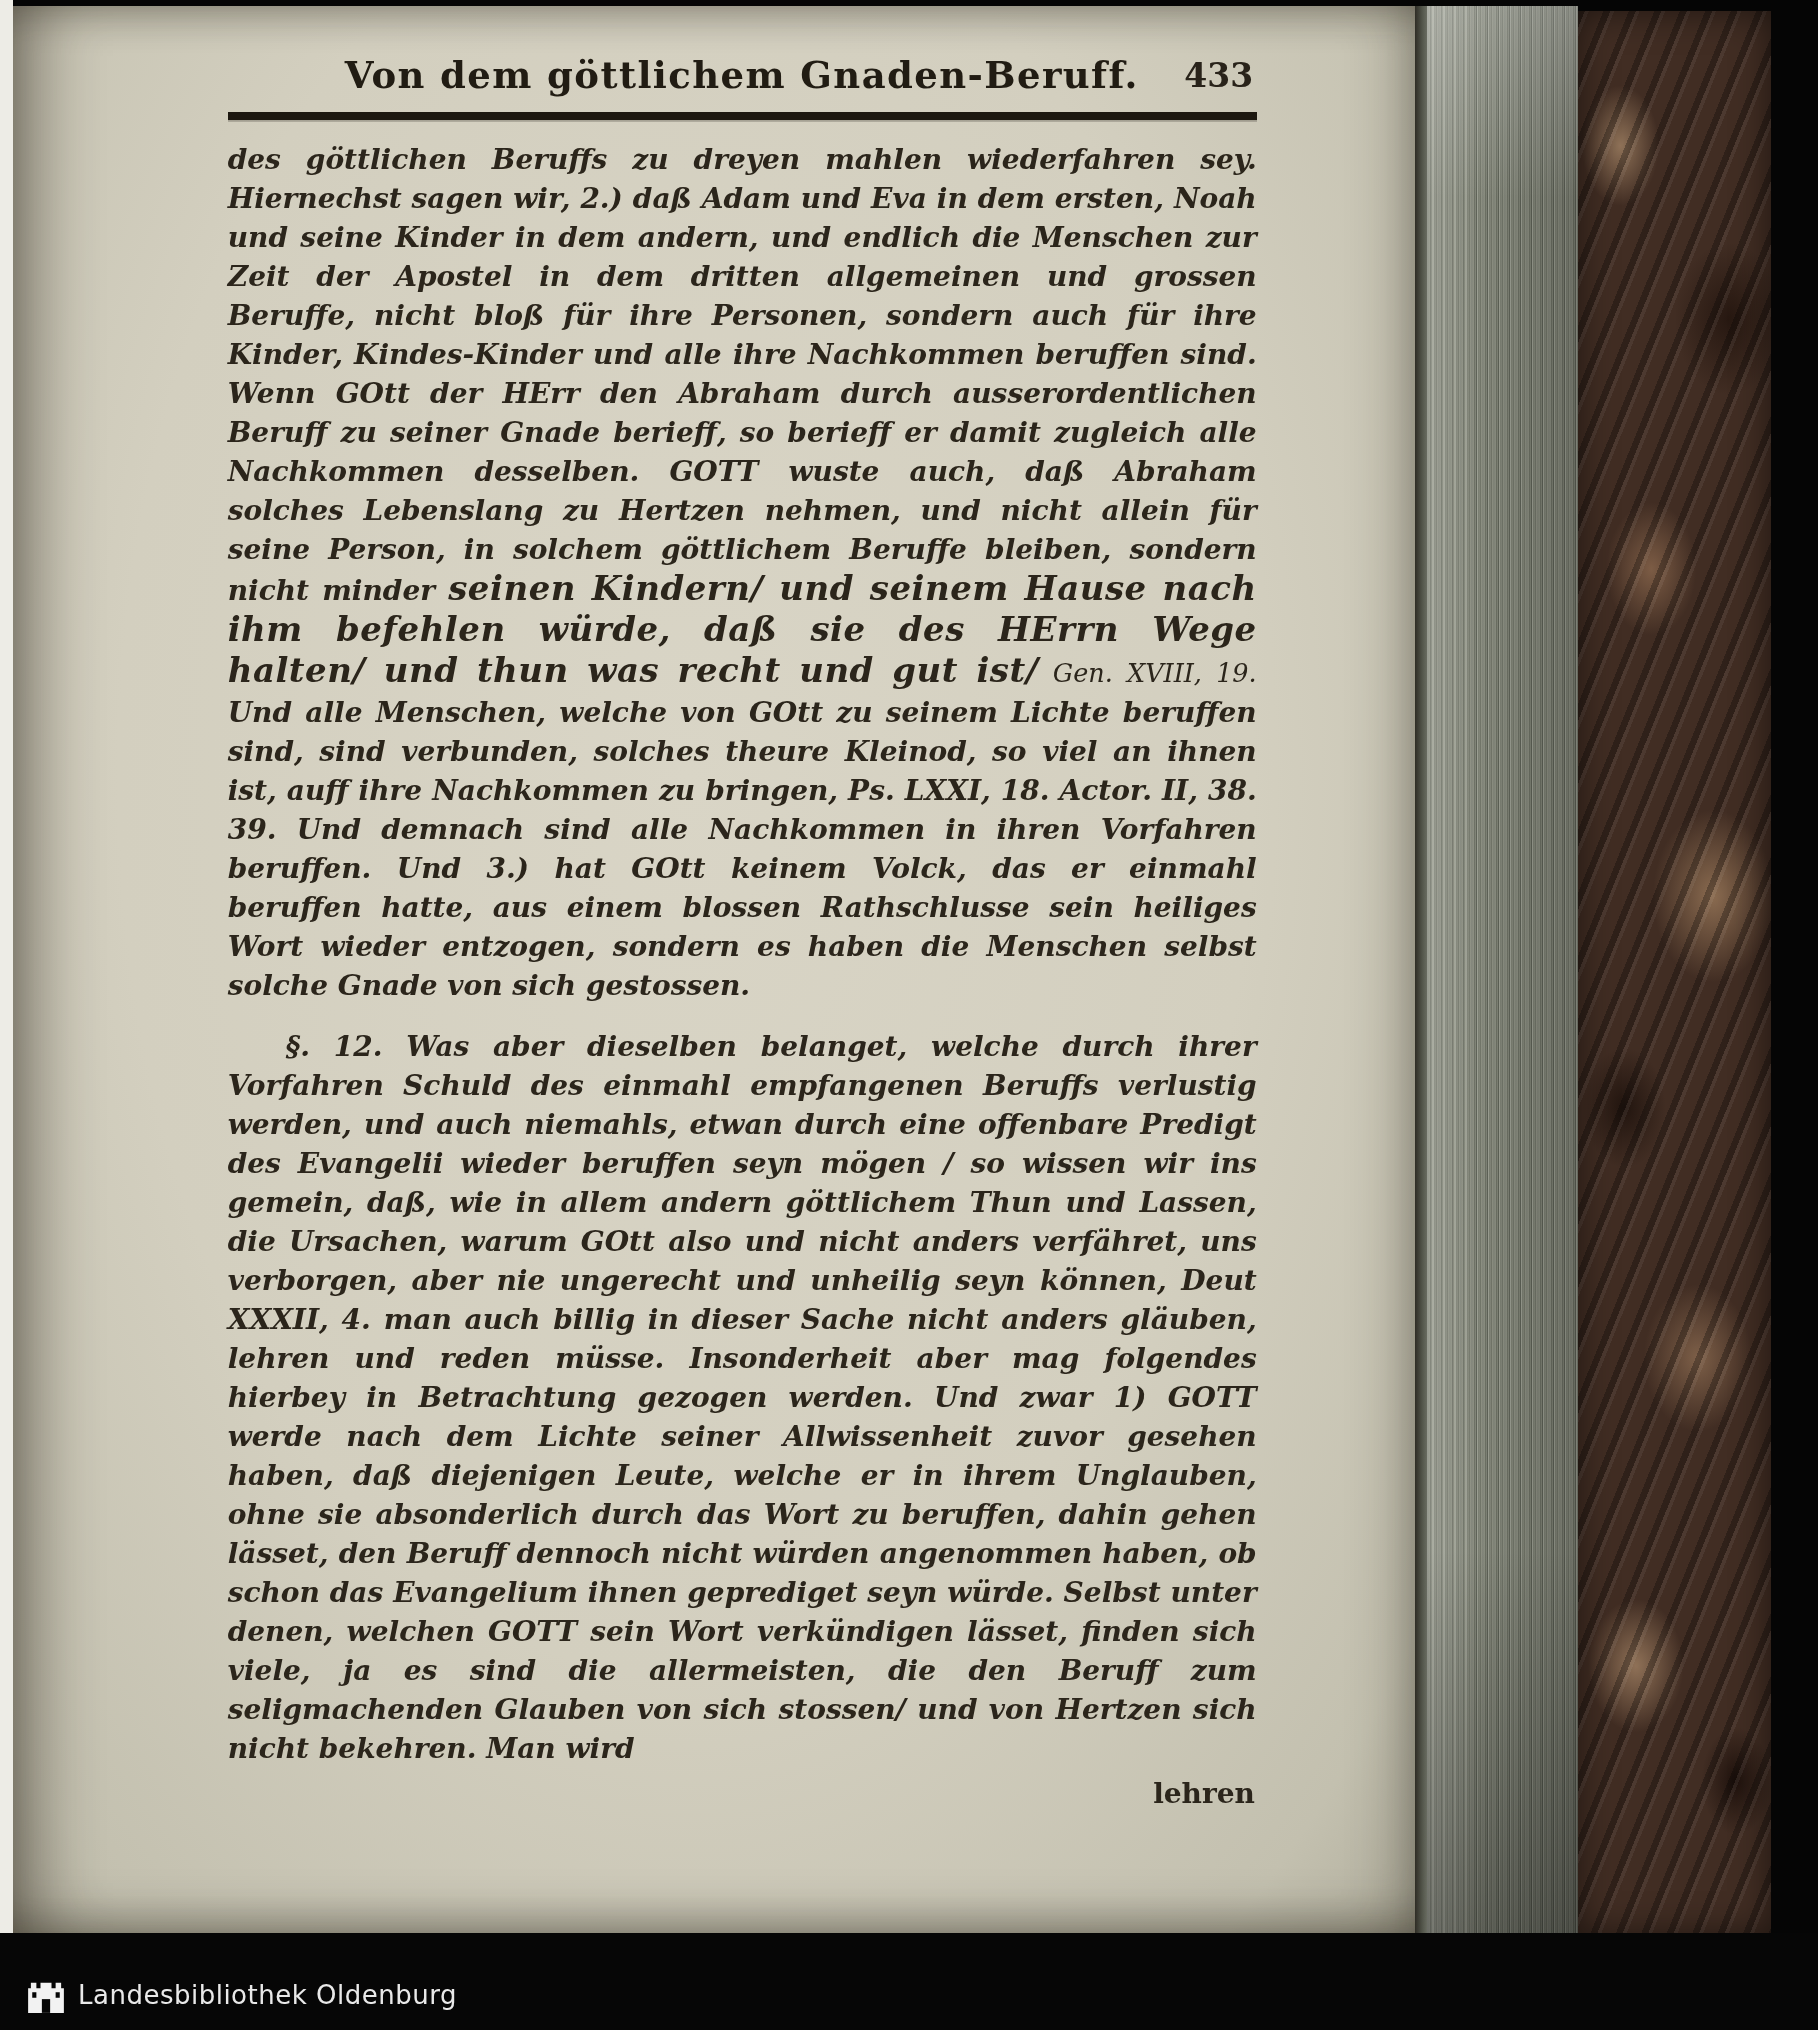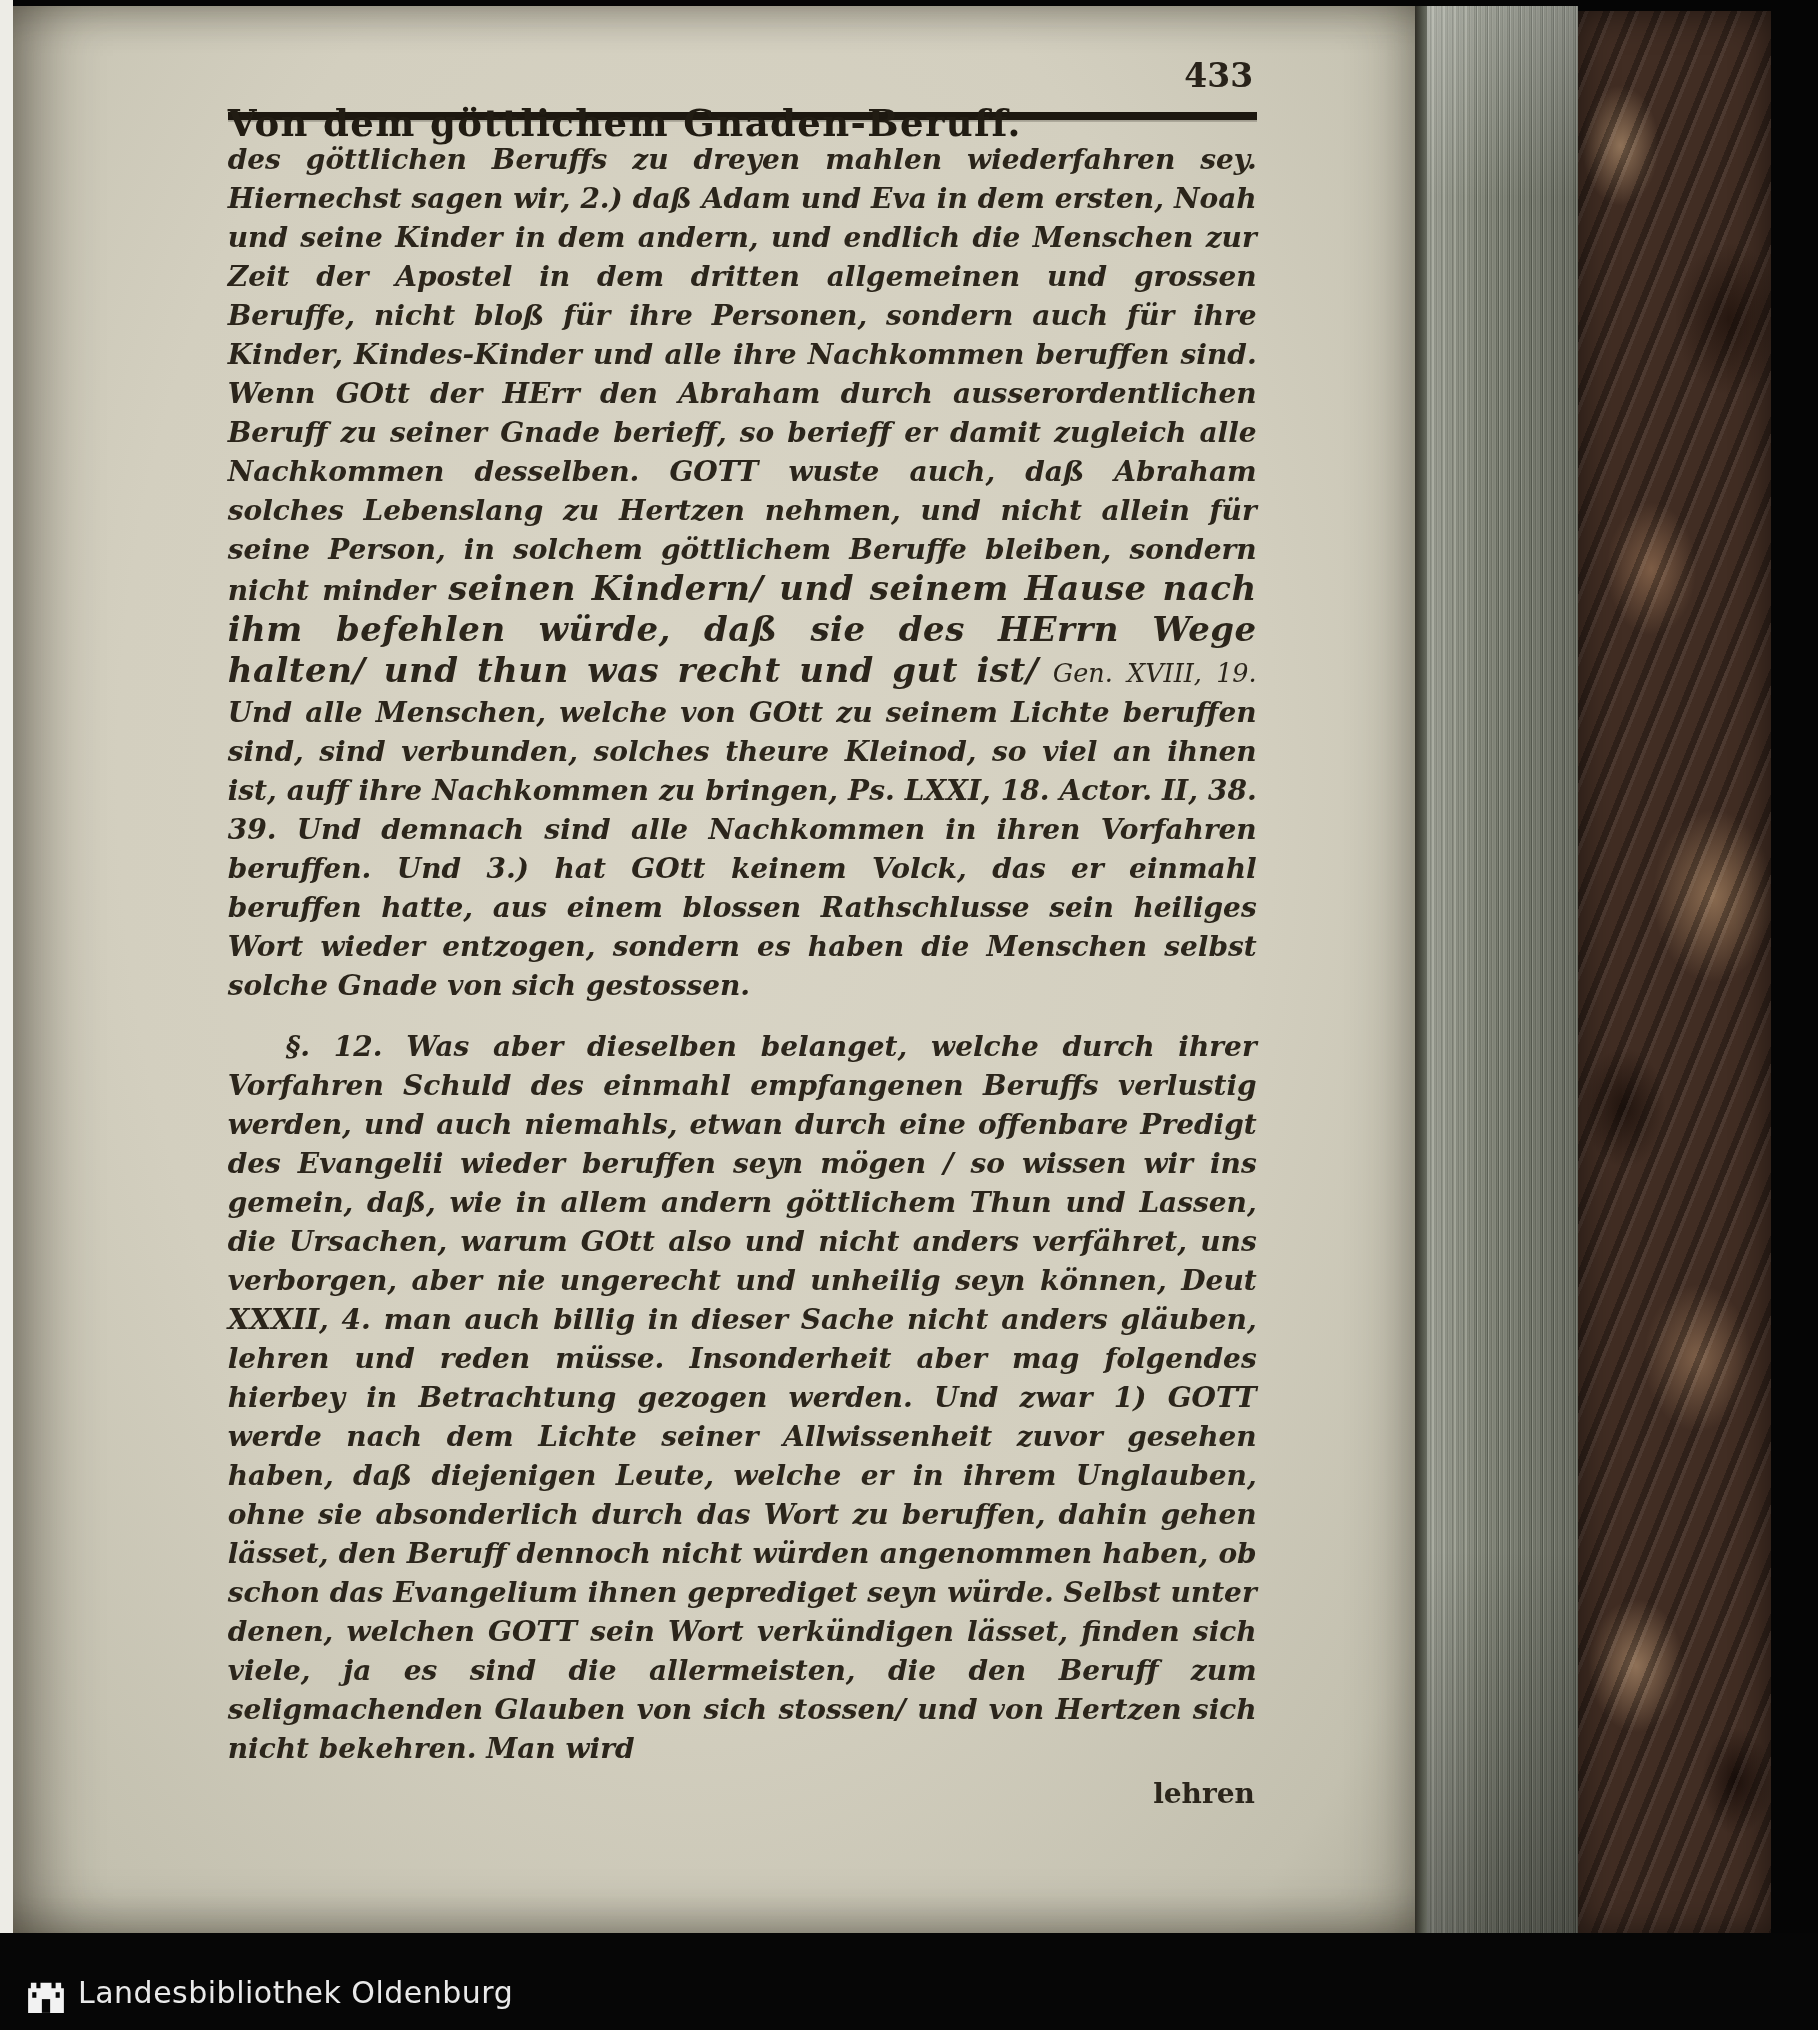--- a/index.html
+++ b/index.html
@@ -43,26 +43,25 @@
     color: #29231a;
   }
 
   .running-head-row {
     position: relative;
     height: 58px;
   }
   .running-head {
     position: absolute;
     left: 0; right: 118px;
-    text-align: left;
+    text-align: right;
     font-size: 37px;
     font-weight: bold;
     letter-spacing: 1.4px;
     color: #211c13;
-    margin-top: 48px;
   }
   .page-number {
     position: absolute;
     right: 3.6px; top: 3.6px;
     font-size: 33px;
     font-weight: bold;
     color: #29231a;
   }
 
   .head-rule {
@@ -167,21 +166,21 @@
   }
   .footer-logo {
     position: absolute;
     left: 23.6px; bottom: 12.7px;
     width: 44px; height: 44px;
   }
   .footer-label {
     position: absolute;
     left: 78px; bottom: 20px;
     font-family: "DejaVu Sans", "Liberation Sans", sans-serif;
-    font-size: 30px;
+    font-size: 26px;
     color: #e9e9e9;
     letter-spacing: 0.5px;
   }
 </style>
 </head>
 <body>
 
 <div class="stage">
 
   <div class="left-strip"></div>

